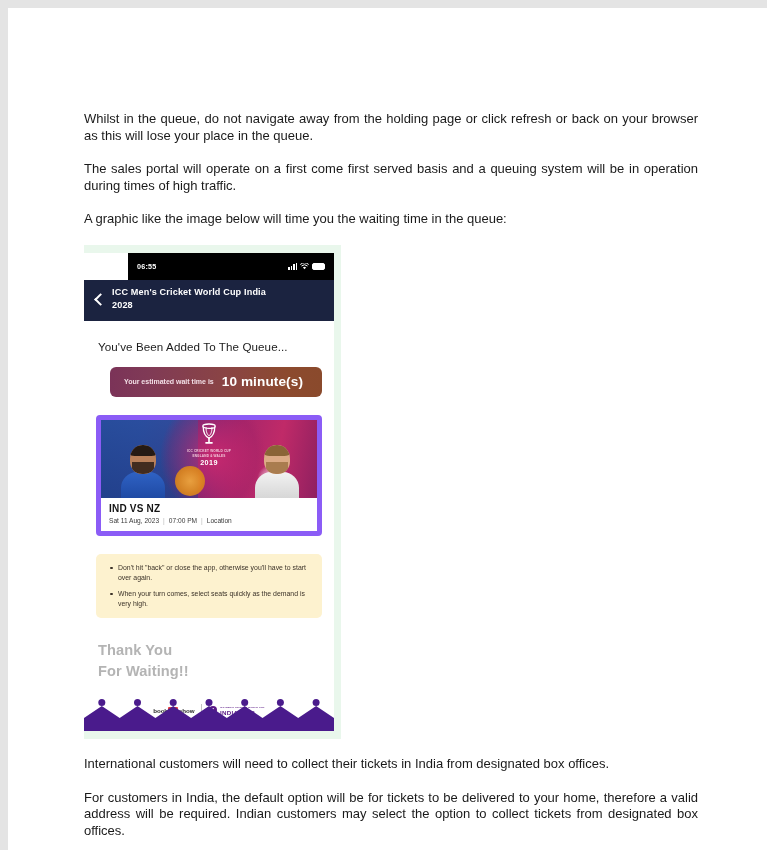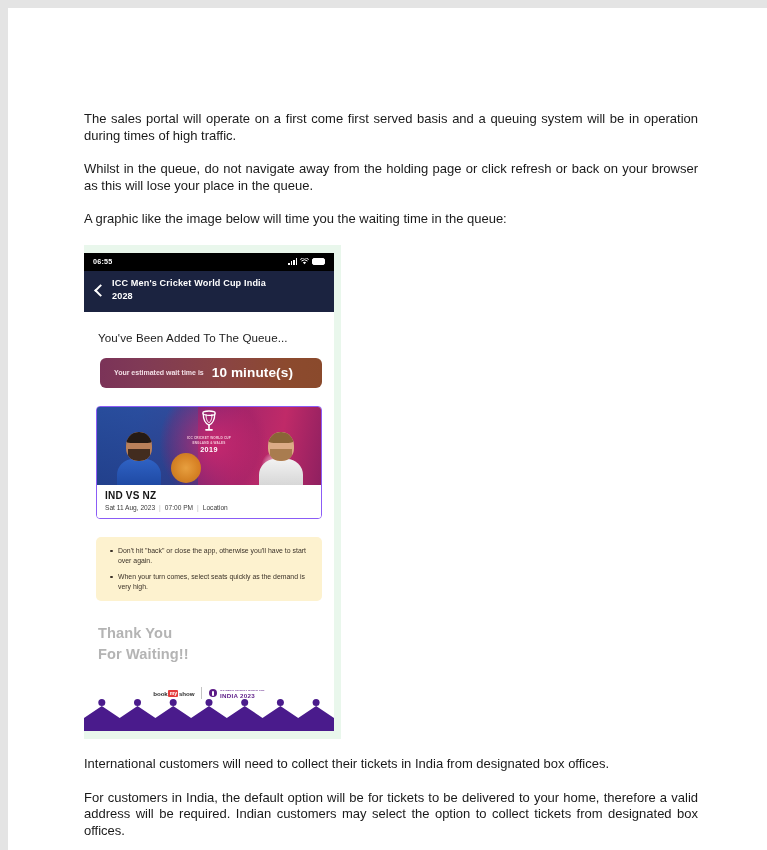--- a/index.html
+++ b/index.html
@@ -51,26 +51,27 @@
     position: absolute;
     left: 0px;
     top: 8px;
     width: 250px;
     height: 478px;
     background: #ffffff;
     overflow: hidden;
   }
   
   .statusbar {
-    height: 18px;
+    height: 27px;
     background: #000000;
     display: flex;
     align-items: center;
     padding: 8px 9px;
     box-sizing: border-box;
+    margin-left: 44px;
   }
   .status-time {
     color: #ffffff;
     font-size: 7.2px;
     font-weight: bold;
     letter-spacing: 0.2px;
   }
   .status-icons {
     margin-left: auto;
     display: flex;
@@ -123,21 +124,21 @@
   }
   
   .queue-headline {
     margin: 19px 0 8px 14px;
     font-size: 11.6px;
     color: #1c1c1c;
     letter-spacing: 0.1px;
   }
   
   .wait-banner {
-    margin: 14px 12px 0 16px;
+    margin: 14px 12px 0 26px;
     height: 30px;
     border-radius: 6px;
     background: linear-gradient(90deg, #7b3358 0%, #803a56 18%, #8a4444 55%, #8c4a2e 84%, #8a4a2c 100%);
     display: flex;
     align-items: center;
     padding: 0 14px;
     box-sizing: border-box;
   }
   .wait-label {
     color: #f2dfe6;
@@ -147,21 +148,21 @@
   .wait-value {
     color: #ffffff;
     font-size: 13.6px;
     font-weight: bold;
     margin-left: 8px;
     letter-spacing: 0.1px;
   }
   
   .match-card {
     margin: 18px 12px 0 12px;
-    border: 1px solid #8b5cf6;
+    border: 5px solid #8b5cf6;
     border-radius: 4px;
     overflow: hidden;
     background: #fff;
   }
   .match-hero {
     position: relative;
     height: 78px;
     background: linear-gradient(100deg,#1d3f8f 0%,#2b46a0 18%,#6d2a7a 42%,#a8266b 62%,#c02a68 80%,#8f2060 100%);
     overflow: hidden;
   }
@@ -356,22 +357,22 @@
     width: 100%;
     height: 32px;
   }
 </style>
 </head>
 <body>
 
 <div id="page">
   <div class="doc-body">
 
+    <p class="para">Whilst in the queue, do not navigate away from the holding page or click refresh or back on your browser as this will lose your place in the queue.</p>
     <p class="para">The sales portal will operate on a first come first served basis and a queuing system will be in operation during times of high traffic.</p>
-    <p class="para">Whilst in the queue, do not navigate away from the holding page or click refresh or back on your browser as this will lose your place in the queue.</p>
     <p class="para narrow">A graphic like the image below will time you the waiting time in the queue:</p>
 
     <div class="mock-wrap">
       <div class="phone">
 
         <div class="statusbar">
           <span class="status-time">06:55</span>
           <span class="status-icons">
             <span class="sig">
                 <i></i>

